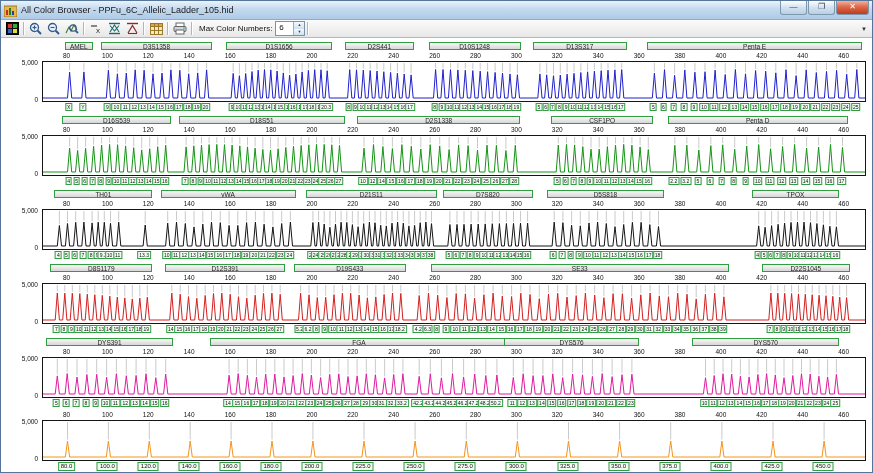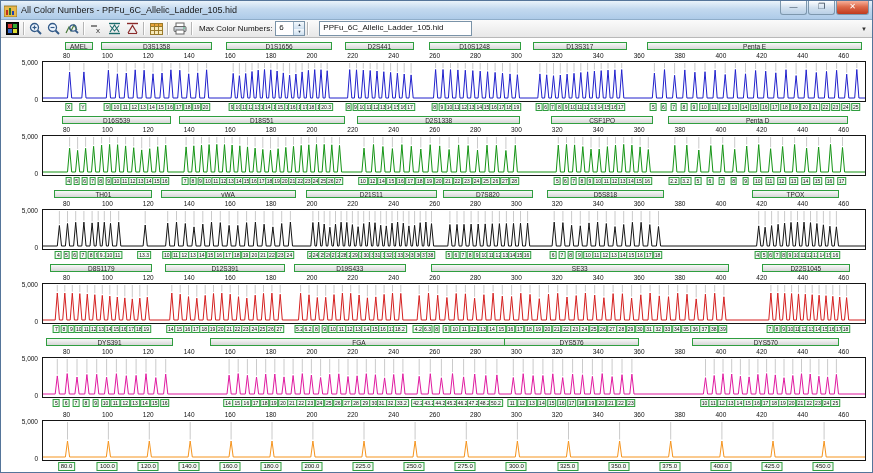--- a/index.html
+++ b/index.html
@@ -47,21 +47,21 @@
 
 <div class="window">
 
   <div class="titlebar">
     <svg class="app-icon" viewBox="0 0 13 13">
       <rect x="0" y="2" width="13" height="11" fill="#e8b84b" stroke="#8a6a1a" stroke-width="0.8"></rect>
       <rect x="2" y="6" width="2" height="5" fill="#c03020"></rect>
       <rect x="5" y="4" width="2" height="7" fill="#2a7a2a"></rect>
       <rect x="8" y="7" width="2" height="4" fill="#2040b0"></rect>
     </svg>
-    <span class="title-text">All Color Numbers - PPFu_6C_Allelic_Ladder_105.hid</span>
+    <span class="title-text">All Color Browser - PPFu_6C_Allelic_Ladder_105.hid</span>
     <div class="win-btns">
       <div class="win-btn">—</div>
       <div class="win-btn">❐</div>
       <div class="win-btn close">✕</div>
     </div>
   </div>
 
   <div class="toolbar">
     <div class="tb-btn">
       <svg width="13" height="13" viewBox="0 0 13 13">
@@ -138,21 +138,20 @@
     <div class="tb-sep"></div>
     <span class="tb-label">Max Color Numbers:</span>
     <div class="spin">
       <span class="spin-val">6</span>
       <div class="spin-btns">
         <div class="spin-btn">▲</div>
         <div class="spin-btn">▼</div>
       </div>
     </div>
     <div class="tb-sep"></div>
-    <div class="file-combo">PPFu_6C_Allelic_Ladder_105.hid</div>
     <div class="tb-spacer"></div>
     <div class="overflow-chevron">▼</div>
   </div>
 
   <div id="charts">
       <div class="chart-row">
         <div class="strip marker-strip">
           <div class="marker-box" style="left: 22.5px; width: 28.6px;">AMEL</div>
           <div class="marker-box" style="left: 59.3px; width: 110.4px;">D3S1358</div>
           <div class="marker-box" style="left: 184px; width: 106.3px;">D1S1656</div>

